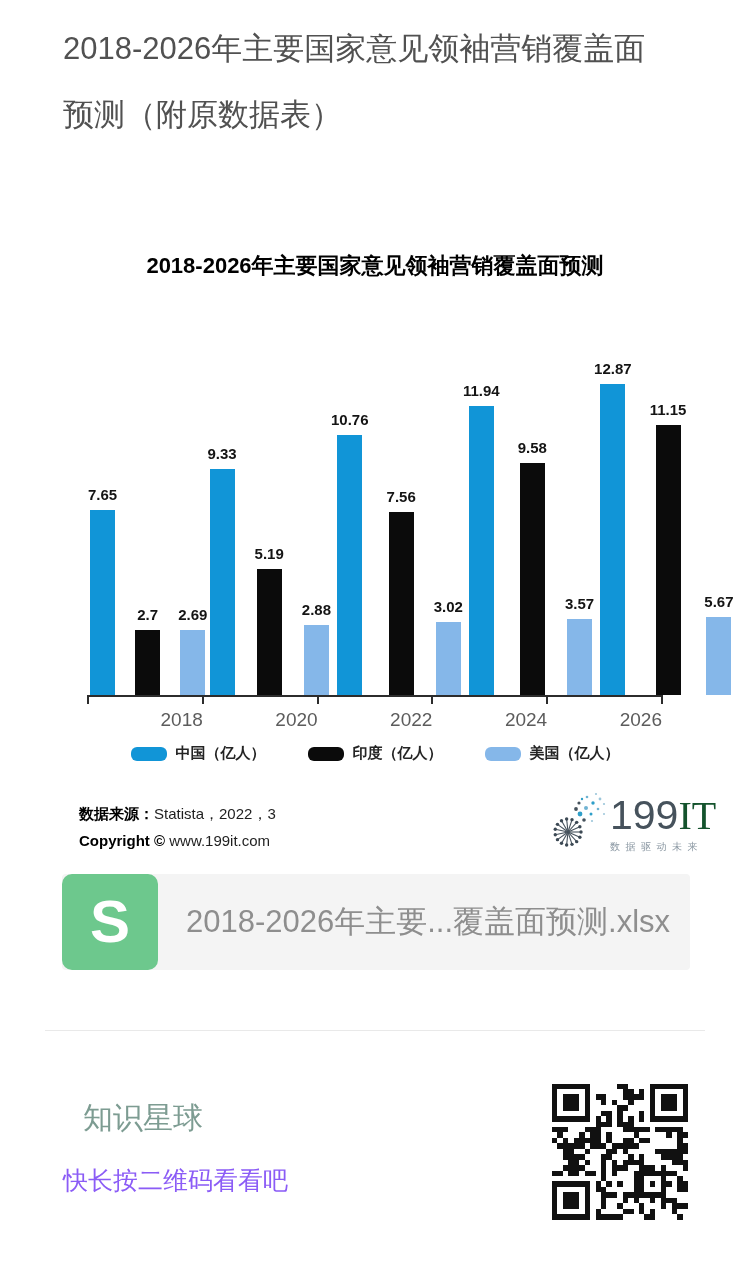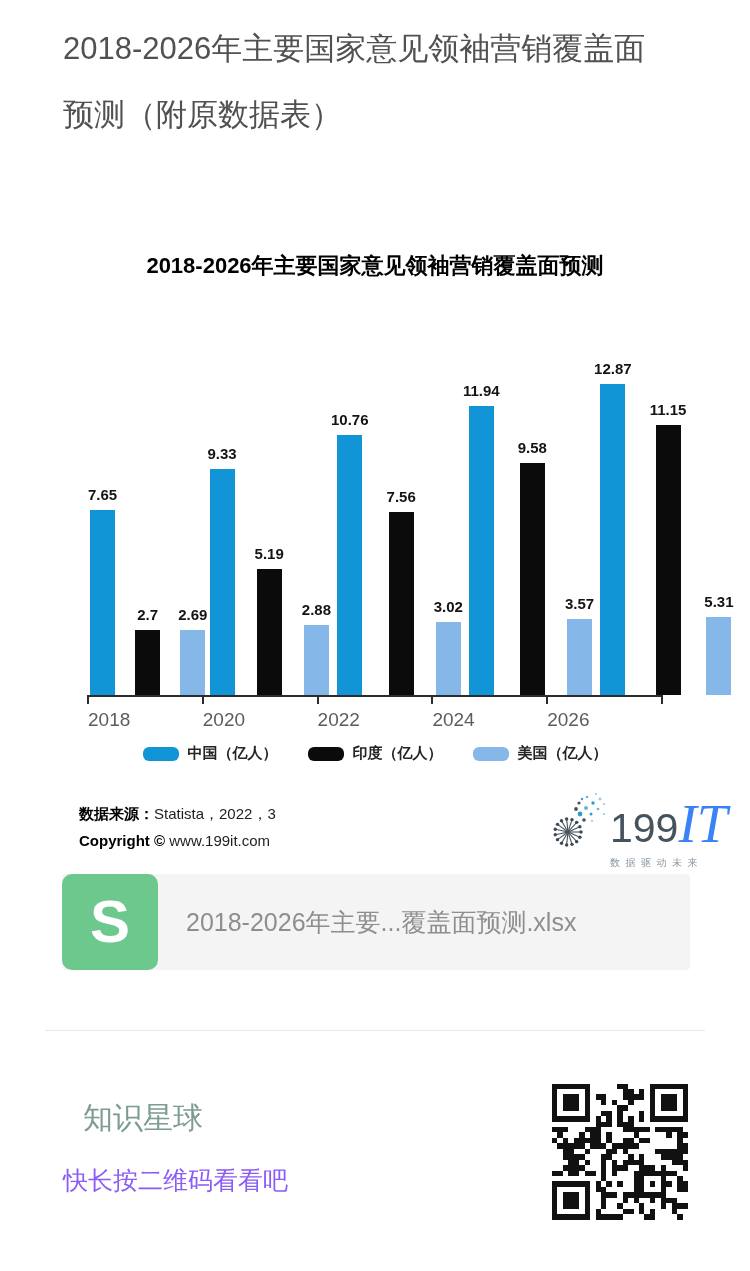--- a/index.html
+++ b/index.html
@@ -13,45 +13,45 @@
   .chart-title { position:absolute; left:0; top:251px; width:750px; text-align:center;
                  font-size:22px; font-weight:bold; color:#000000; }
   .plot { position:absolute; left:88px; top:352px; width:574px; height:345px;
           border-bottom:2px solid #2c2c2c; display:flex; }
   .bar-group { flex:1 1 0; display:flex; align-items:flex-end; justify-content:center; gap:18px; }
   .bar-wrap { display:flex; flex-direction:column; align-items:center; }
   .bar-value { font-size:15px; font-weight:bold; color:#141414; margin-bottom:7px; white-space:nowrap; }
   .bar { width:25px; }
   .tick { position:absolute; bottom:-9px; width:2px; height:9px; background:#2c2c2c; margin-left:-1px; }
   .x-labels { position:absolute; left:88px; top:709px; width:574px; display:flex; }
-  .x-label { flex:1 1 0; text-align:left; font-size:19px; color:#5c5c5c; }
+  .x-label { flex:1 1 0; text-align:right; font-size:19px; color:#5c5c5c; }
 
   .legend { position:absolute; left:0; top:744px; width:750px; display:flex;
-            justify-content:center; align-items:center; gap:30px; }
+            justify-content:center; align-items:center; gap:42px; }
   .legend-item { display:flex; align-items:center; gap:9px; font-size:15px; font-weight:bold; color:#242424; }
   .swatch { width:36px; height:14px; border-radius:6px; display:inline-block; }
 
   
   .source-block { position:absolute; left:79px; top:800px; font-size:15px; color:#1f1f1f; line-height:27px; }
   .source-block b { color:#000; }
   .logo { position:absolute; left:546px; top:790px; width:160px; height:68px; }
   .logo-icon { position:absolute; left:0; top:0; }
   .logo-text { position:absolute; left:64px; top:2px; }
   .logo-199 { font-family:Liberation Sans, sans-serif; font-size:41px; color:#46525c; }
-  .logo-it  { font-family:"Liberation Serif","DejaVu Serif",serif; font-size:55px; color:#3b82f6;font-style:italic; }
+  .logo-it  { font-family:"Liberation Serif","DejaVu Serif",serif; font-size:40px; color:#14532d; }
   .logo-tagline { margin-top:1px; font-size:10px; letter-spacing:5.5px; color:#8b98a3; white-space:nowrap; }
 
   
   .file-card { position:absolute; left:62px; top:874px; width:628px; height:96px;
                background:#f4f4f4; border-radius:4px; }
   .file-icon { position:absolute; left:0; top:0; width:96px; height:96px; border-radius:10px;
                display:flex; align-items:center; justify-content:center; }
   .file-icon span { color:#fff; font-size:60px; font-weight:bold; line-height:1; }
   .file-name { position:absolute; left:124px; top:0; height:96px; display:flex; align-items:center;
-               font-size:25px; color:#8e8e8e; white-space:nowrap; }
+               font-size:31px; color:#8e8e8e; white-space:nowrap; }
 
   .divider { position:absolute; left:45px; top:1030px; width:660px; height:1px; background:#e9e9e9; }
 
   
   .promo-title { position:absolute; left:63px; top:1098px; font-size:30px; color:#7d9c92;margin-left:20px; }
   .promo-sub   { position:absolute; left:63px; top:1164px; font-size:25px; color:#8b5cf6; }
   .qr { position:absolute; left:552px; top:1083px; width:136px; height:137px; }
 </style>
 </head>
 <body>
@@ -120,21 +120,21 @@
     <div class="bar-group">
       <div class="bar-wrap">
         <div class="bar-value">12.87</div>
         <div class="bar" style="height: 311px; background: rgb(17, 149, 215);"></div>
       </div>
       <div class="bar-wrap">
         <div class="bar-value">11.15</div>
         <div class="bar" style="height: 270px; background: rgb(11, 11, 11);"></div>
       </div>
       <div class="bar-wrap">
-        <div class="bar-value">5.31</div>
+        <div class="bar-value">5.67</div>
         <div class="bar" style="height: 78px; background: rgb(133, 183, 233);"></div>
       </div>
     </div>
     <span class="tick" style="left: 0%;"></span>
     <span class="tick" style="left: 20%;"></span>
     <span class="tick" style="left: 40%;"></span>
     <span class="tick" style="left: 60%;"></span>
     <span class="tick" style="left: 80%;"></span>
     <span class="tick" style="left: 100%;"></span>
   </div>

